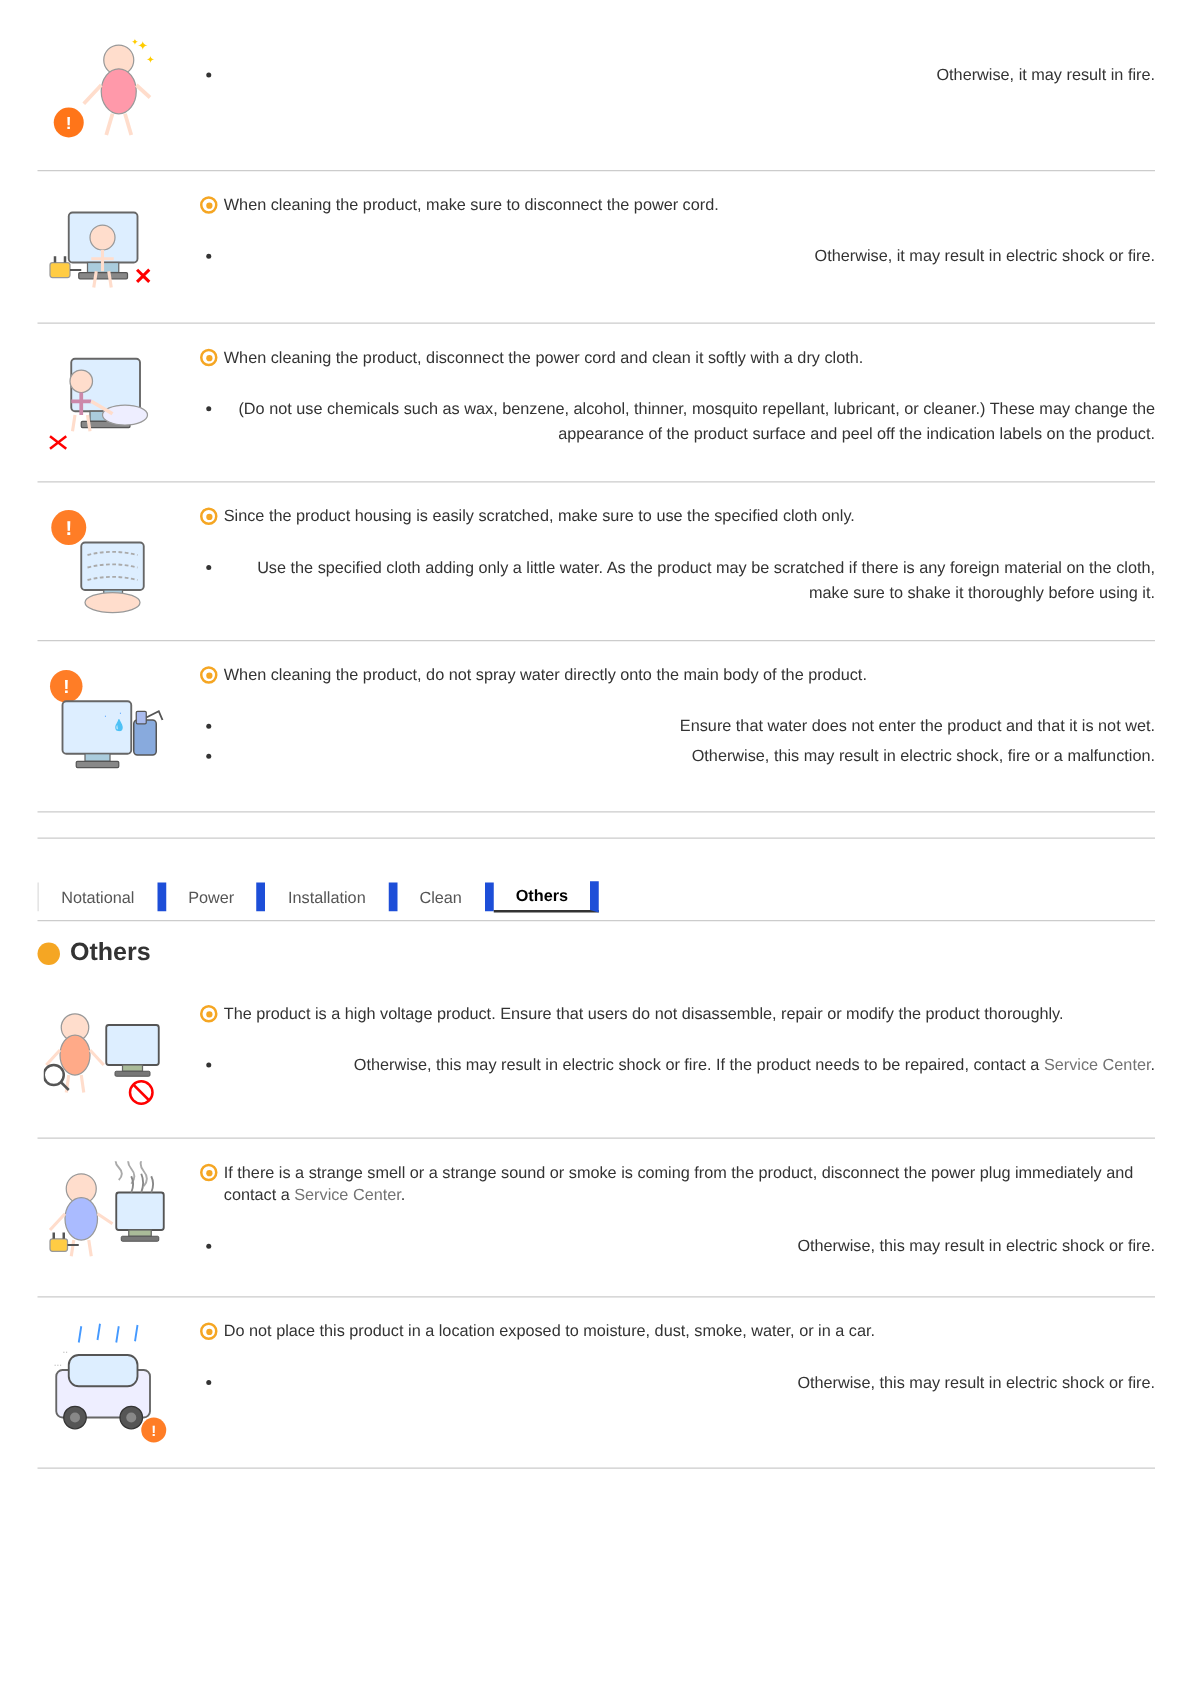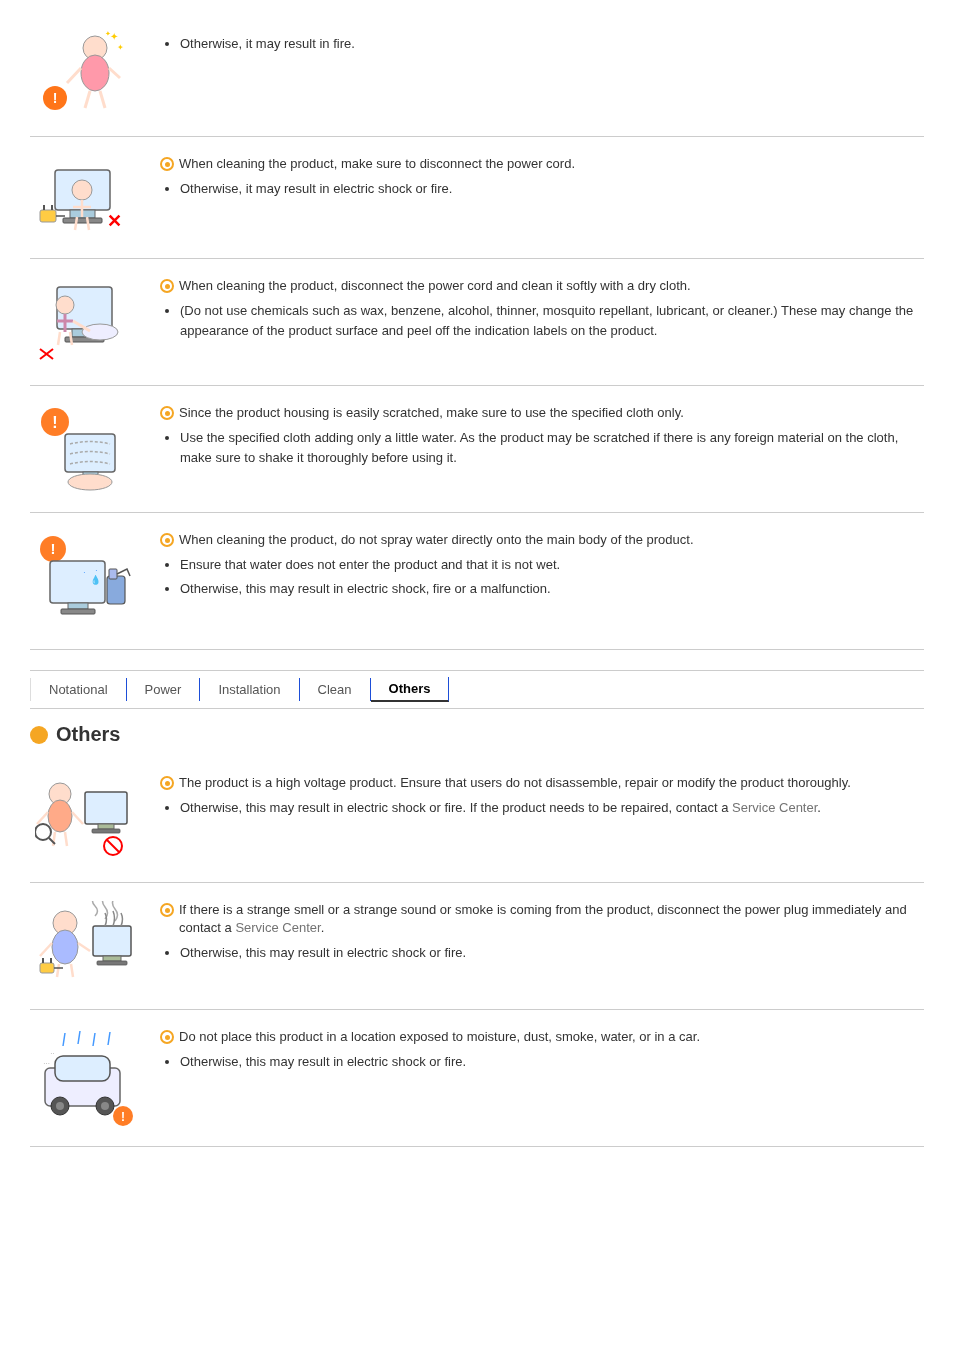--- a/index.html
+++ b/index.html
@@ -30,21 +30,22 @@
       align-items: center;
       justify-content: center;
       padding-right: 10px;
     }
     .content-col {
       flex: 1;
       padding-left: 10px;
     }
     ul {
       padding-left: 20px;
-      margin-top: 6px;
+      margin-top: 22px;
+      text-align: right;
     }
     ul li {
       margin-bottom: 4px;
       line-height: 1.5;
     }
     a { color: #737373; text-decoration: none; }
 
     
     .nav-bar {
       display: flex;
@@ -52,21 +53,22 @@
       border-top: 1px solid #ccc;
       border-bottom: 1px solid #ccc;
       padding: 6px 0;
       margin: 20px 0 10px 0;
     }
     .nav-item {
       padding: 4px 18px;
       font-size: 13px;
       color: #555;
       cursor: pointer;
-      border-right: 1px solid #1d4ed8;
+      border-right: 7px solid #1d4ed8;
+      margin-top: 28px;
     }
     .nav-item:first-child { border-left: 1px solid #ddd; }
     .nav-item.active {
       font-weight: bold;
       color: #000;
       border-bottom: 2px solid #333;
     }
 
     
     .section-heading {

